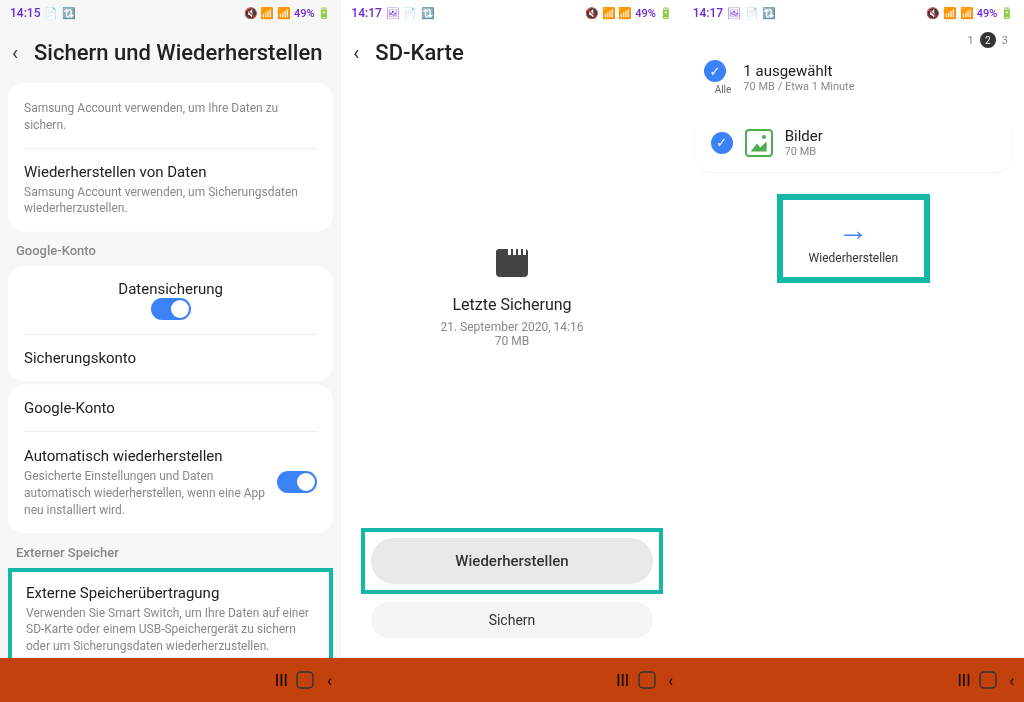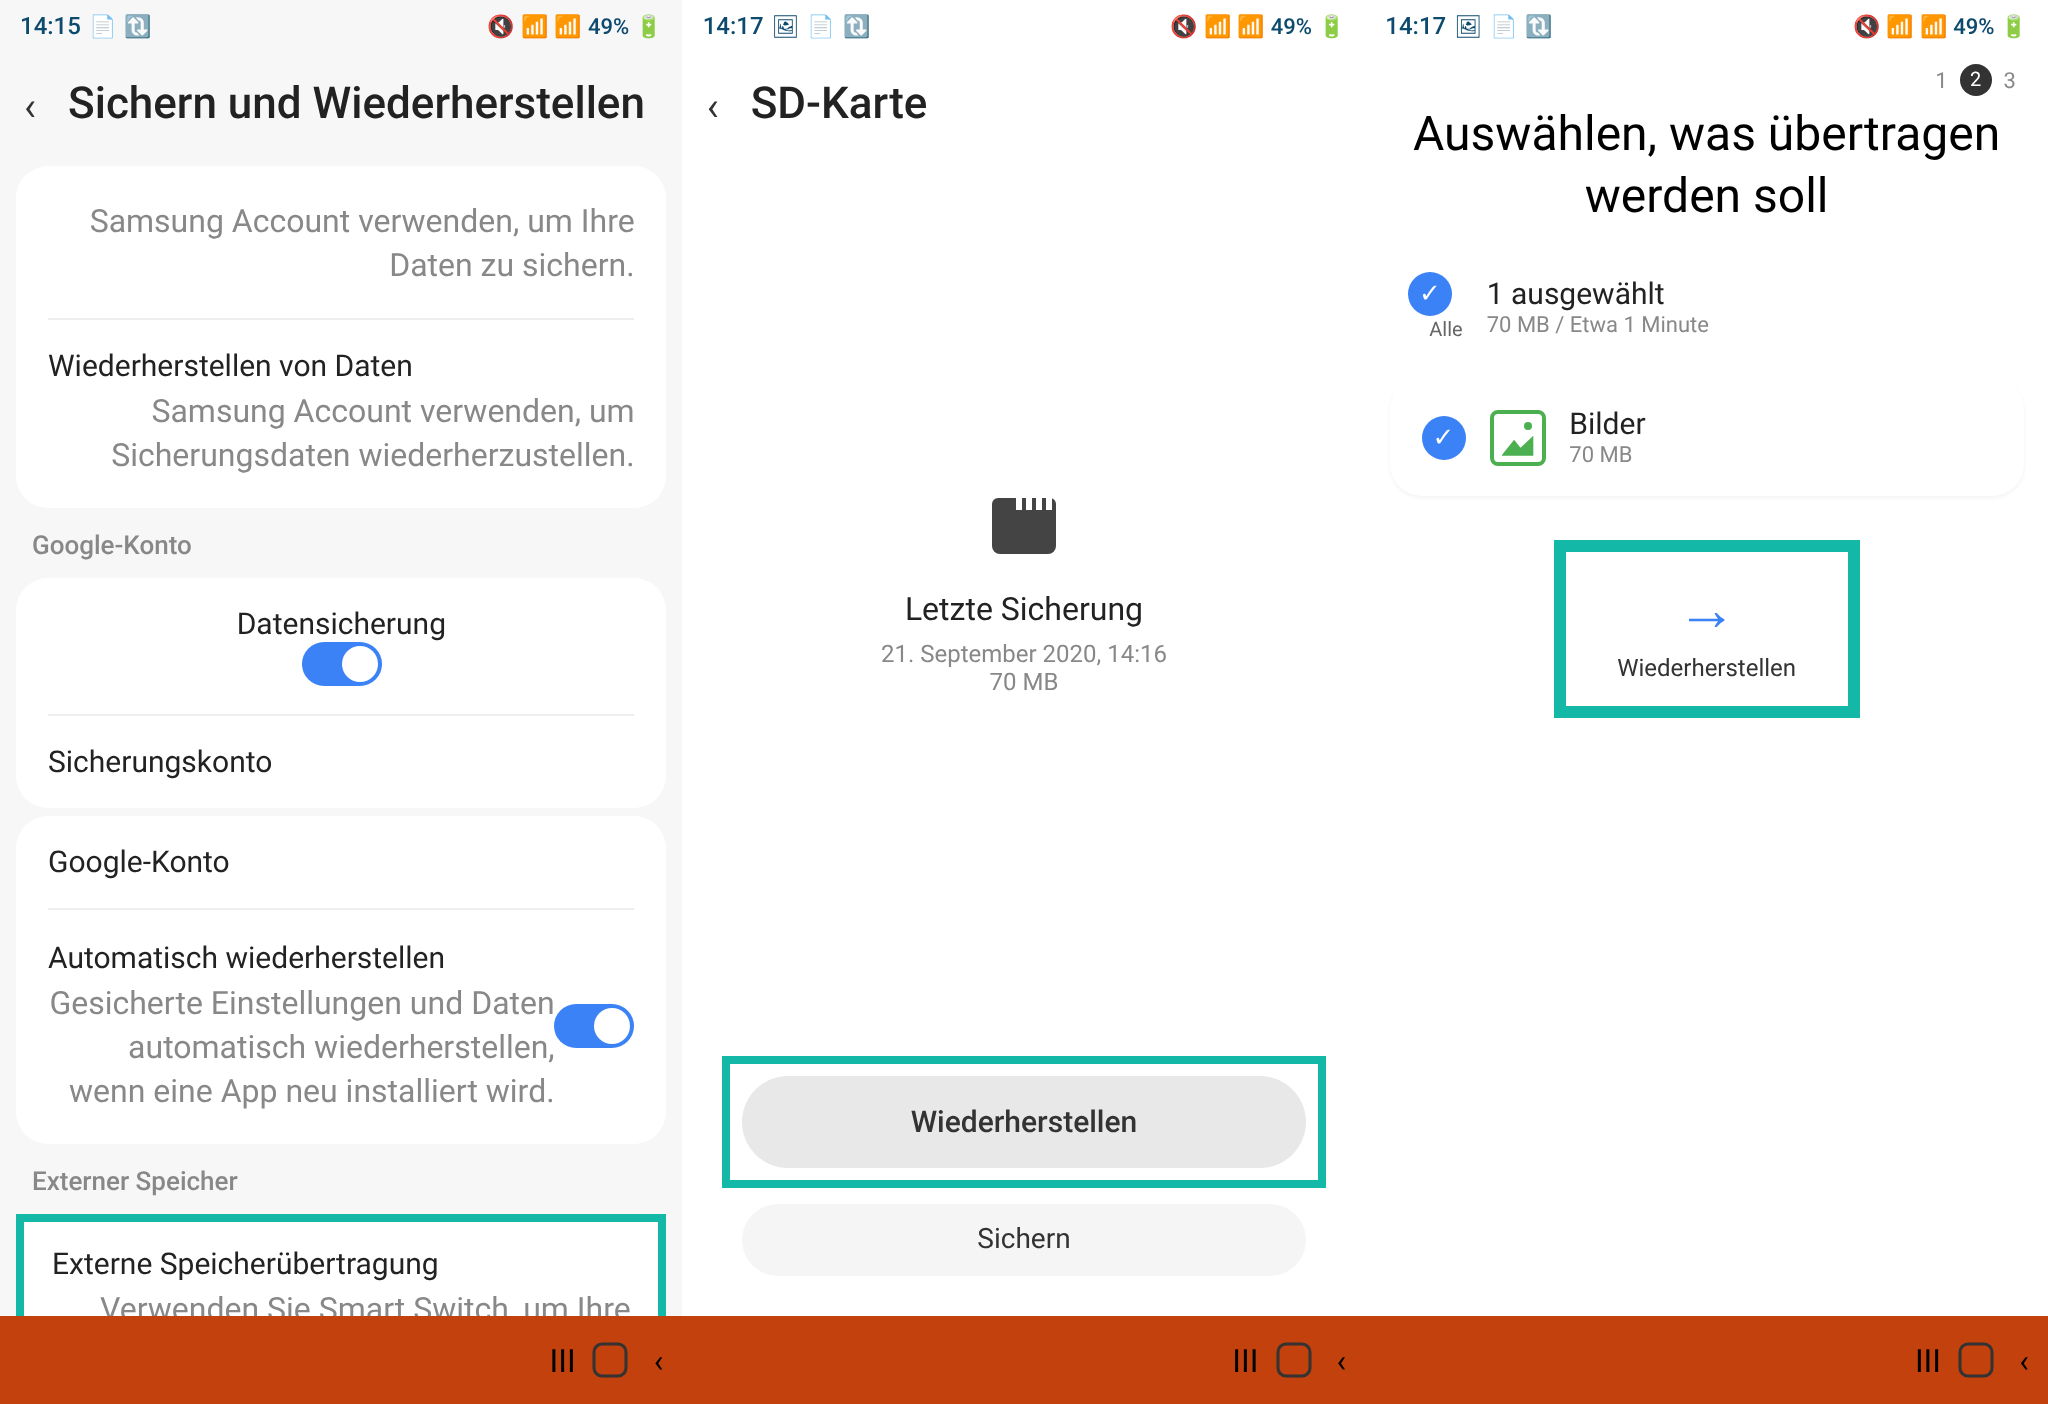--- a/index.html
+++ b/index.html
@@ -1,30 +1,30 @@
 <!DOCTYPE html>
 <html><head>
 <meta charset="utf-8">
 <style>
 * { margin: 0; padding: 0; box-sizing: border-box; font-family: -apple-system, BlinkMacSystemFont, 'Segoe UI', Roboto, sans-serif; }
 body { display: flex; width: 1024px; height: 702px; background: #fff; }
 .screen { width: 341.33px; height: 702px; display: flex; flex-direction: column; position: relative; background: #f7f7f7; }
 .screen:nth-child(2), .screen:nth-child(3) { background: #fff; }
-.status-bar { display: flex; justify-content: space-between; align-items: center; padding: 4px 10px; height: 26px; font-size: 12px; font-weight: 500; color: #0c4a6e; background: transparent; }
+.status-bar { display: flex; justify-content: space-between; align-items: center; padding: 4px 10px; height: 26px; font-size: 12px; font-weight: 500; color: #6d28d9; background: transparent; }
 .status-left { display: flex; align-items: center; gap: 4px; }
 .status-right { display: flex; align-items: center; gap: 3px; font-size: 11px; }
 .header { display: flex; align-items: center; padding: 14px 12px; gap: 16px; }
 .back-arrow { font-size: 20px; color: #333; }
 .header-title { font-size: 22px; font-weight: 500; color: #222; }
 .content { flex: 1; overflow-y: auto; }
 .card { background: #fff; border-radius: 16px; margin: 4px 8px; padding: 0; }
 .item { padding: 14px 16px; display: flex; flex-direction: column; position: relative; }
 .item-row { display: flex; justify-content: space-between; align-items: center; }
 .item-title { font-size: 15px; color: #222; font-weight: 400; }
-.item-desc { font-size: 16px; color: #888; margin-top: 3px; line-height: 1.4; text-align: right; }
+.item-desc { font-size: 12px; color: #888; margin-top: 3px; line-height: 1.4; }
 .section-label { font-size: 13px; color: #888; padding: 8px 16px 4px; font-weight: 500; }
 .toggle { width: 40px; height: 22px; background: #3b82f6; border-radius: 11px; position: relative; flex-shrink: 0; }
 .toggle::after { content: ''; position: absolute; width: 18px; height: 18px; background: #fff; border-radius: 50%; top: 2px; right: 2px; }
 .divider { height: 1px; background: #eee; margin: 0 16px; }
 .highlight-box { border: 4px solid #14b8a6; margin: 4px 8px; padding: 0; background: #fff; }
 .highlight-box .item { padding: 12px 14px; }
 .nav-bar { display: flex; justify-content: flex-end; align-items: center; height: 44px; background: #c2410c; }
 .nav-btn { width: 24px; height: 24px; display: flex; align-items: center; justify-content: center; }
 .sd-center { display: flex; flex-direction: column; align-items: center; padding-top: 170px; }
 .sd-icon { width: 32px; height: 28px; background: #444; border-radius: 3px 3px 4px 4px; position: relative; margin-bottom: 18px; }
@@ -190,21 +190,20 @@
       <span class="mini-icon">📶</span>
       <span>49%</span>
       <span class="mini-icon">🔋</span>
     </div>
   </div>
   <div class="step-indicator">
     <span>1</span>
     <span class="step-active">2</span>
     <span>3</span>
   </div>
-  <div class="select-title">Auswählen, was übertragen werden soll</div>
   <div class="select-row">
     <div style="display:flex;flex-direction:column;align-items:center;">
       <div class="check-circle">✓</div>
       <span style="font-size:10px;color:#666;margin-top:2px;margin-left:16px;">Alle</span>
     </div>
     <div class="select-info">
       <span class="select-label">1 ausgewählt</span>
       <span class="select-sub">70 MB / Etwa 1 Minute</span>
     </div>
   </div>

